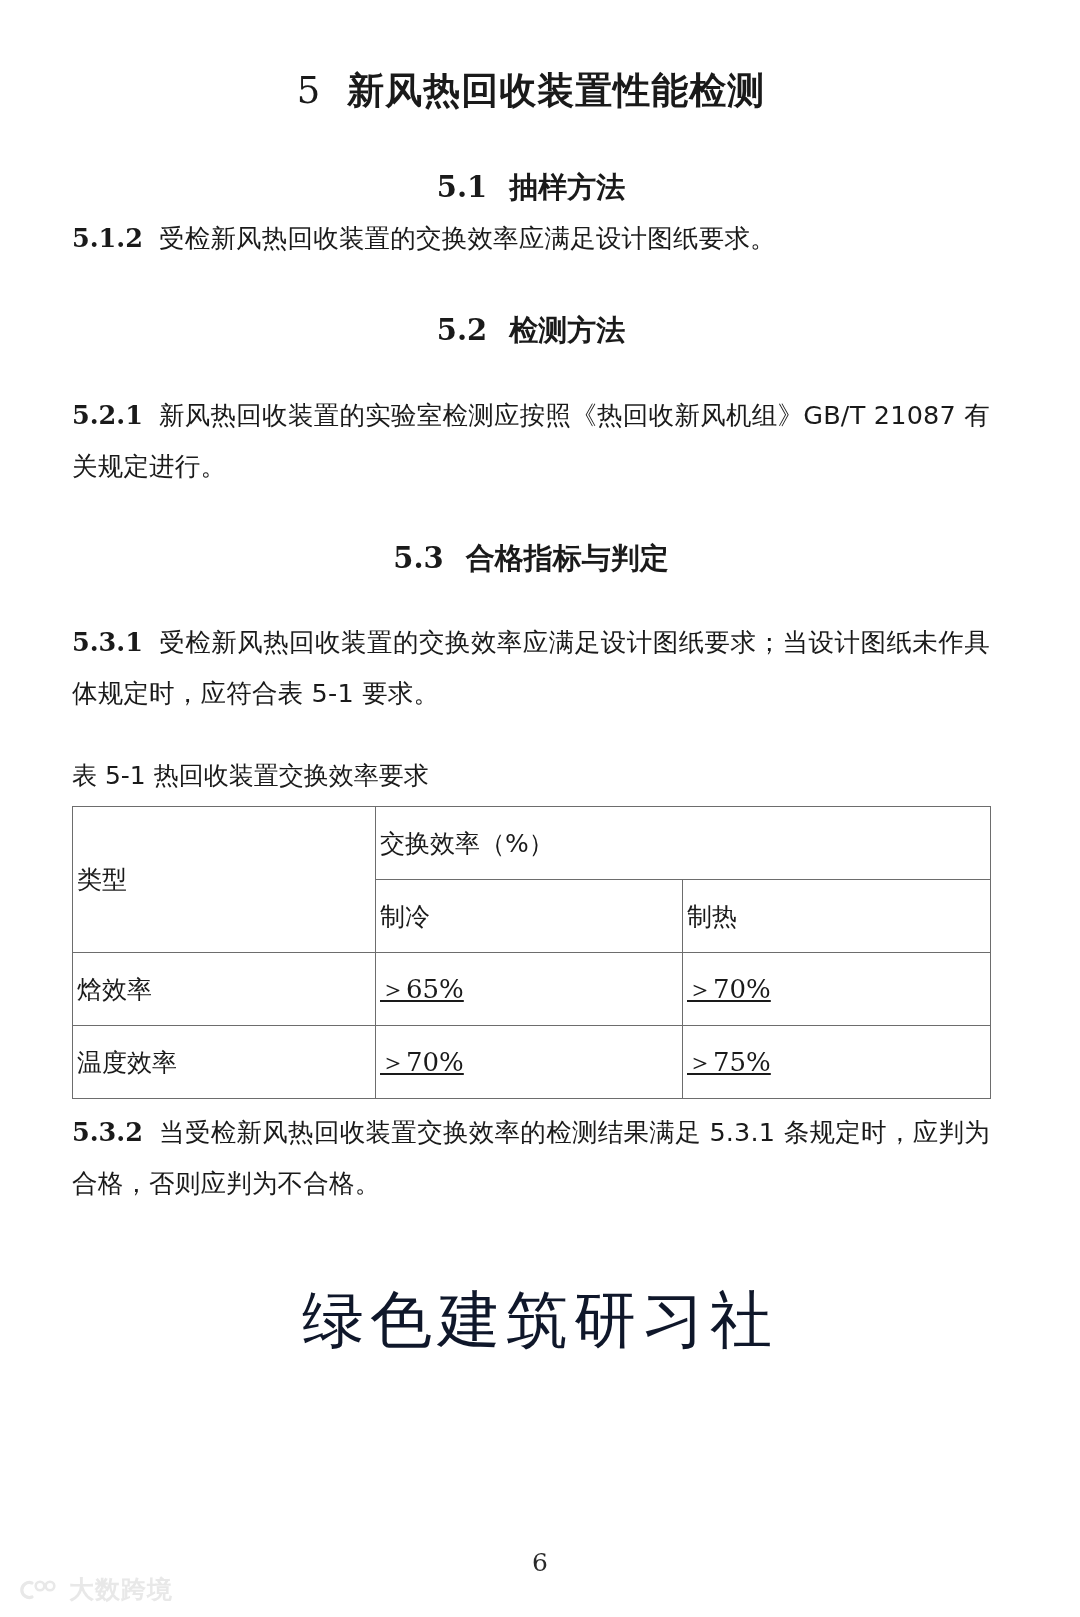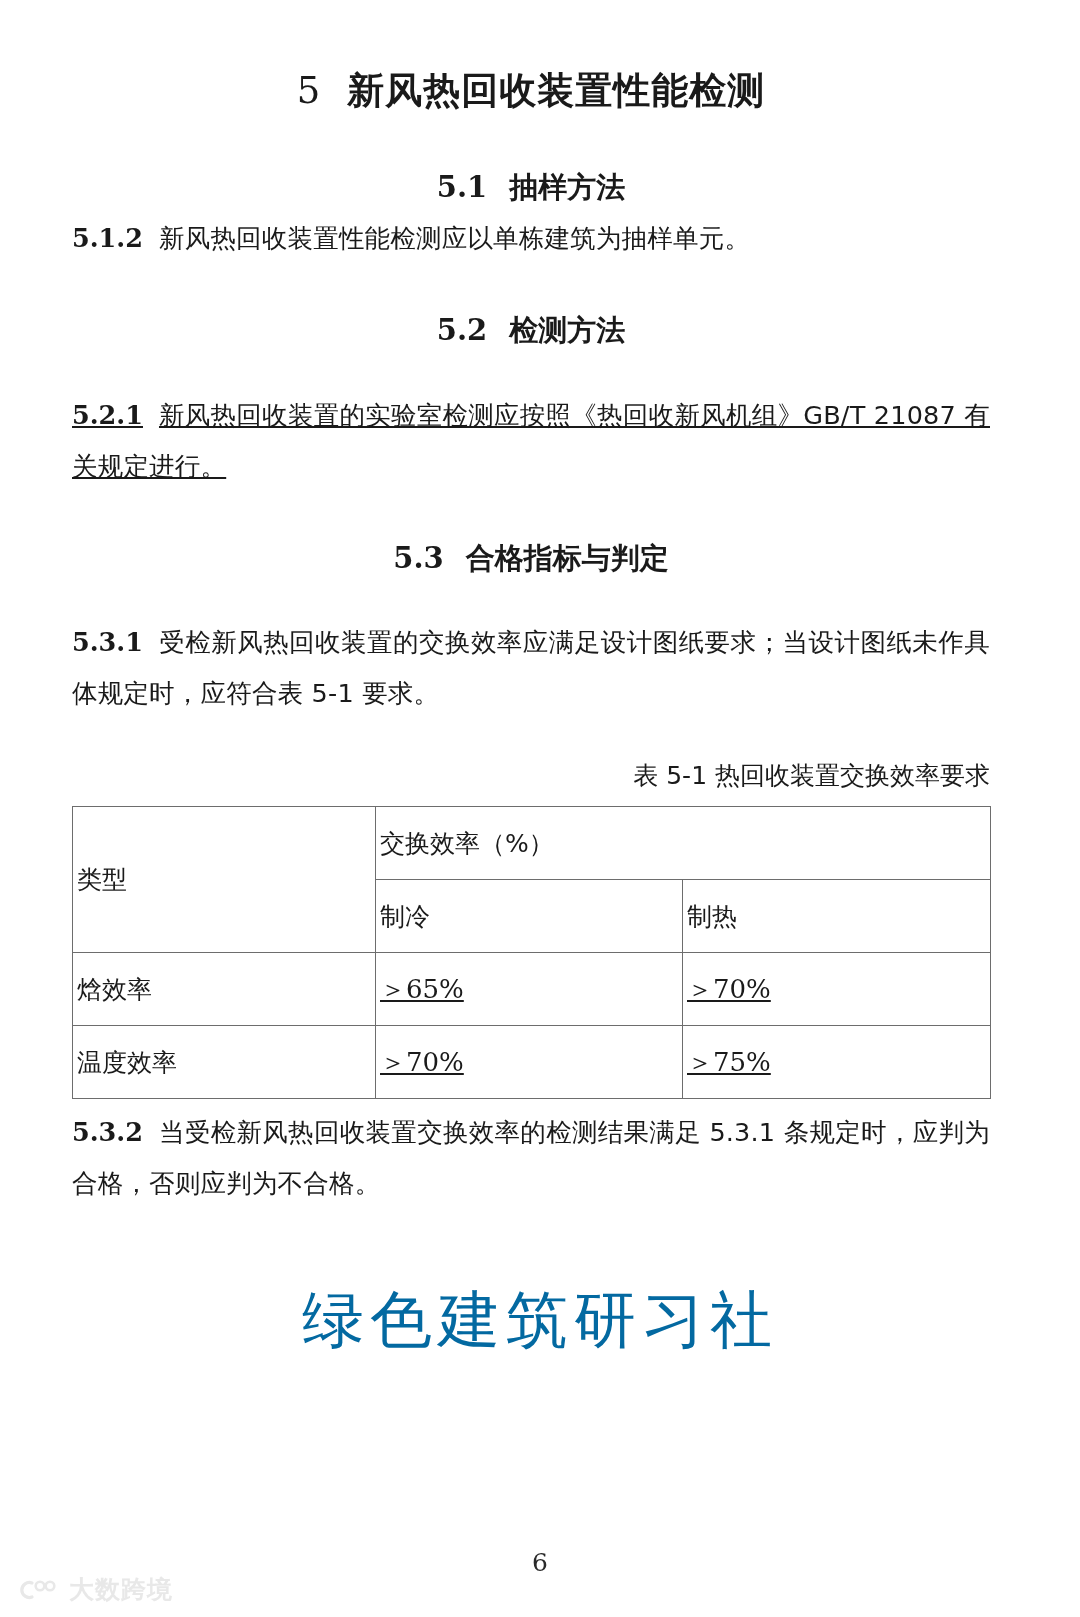--- a/index.html
+++ b/index.html
@@ -74,28 +74,28 @@
     letter-spacing: 0.2px;
   }
   .clause .lbl {
     font-family: "DejaVu Serif", "Liberation Serif", serif;
     font-weight: bold;
     letter-spacing: 0;
     margin-right: 16px;
   }
   .p-511 { margin-top: 40px; }
   .p-512 { margin-top: 6px; }
-  .p-521 { margin-top: 40px; text-decoration: underline; }
+  .p-521 { margin-top: 40px; }
   .p-522 { margin-top: 20px; }
   .p-531 { margin-top: 40px; }
   .p-532 { margin-top: 8px; }
 
   
   .table-caption {
-    text-align: right;
+    text-align: left;
     font-size: 25px;
     margin-top: 40px;
     margin-bottom: 14px;
     font-family: "DejaVu Sans", "Liberation Sans", sans-serif;
     font-weight: 500;
   }
   table.eff {
     border-collapse: collapse;
     width: 918px;
     table-layout: fixed;
@@ -119,21 +119,21 @@
 
   
   .watermark {
     position: absolute;
     left: 0;
     right: 0;
     top: 1268px;
     text-align: center;
     font-size: 62px;
     letter-spacing: 6px;
-    color: #0369a1;
+    color: #0f172a;
     font-family: "DejaVu Sans", "Liberation Sans", sans-serif;
     font-weight: 300;
     user-select: none;
   }
 
   
   .page-number {
     position: absolute;
     left: 0;
     right: 0;
@@ -177,21 +177,21 @@
     <h1 class="h1">
       <span class="num">5</span><span class="gap"></span><span>新风热回收装置性能检测</span>
     </h1>
 
     <h2 class="h2 h2-5-1">
       <span class="num">5.1</span><span class="gap"></span><span>抽样方法</span>
     </h2>
 
 
     <p class="clause p-512">
-      <span class="lbl">5.1.2</span><span>新风热回收装置性能检测应以单栋建筑为抽样单元。</span>
+      <span class="lbl">5.1.2</span><span>受检新风热回收装置的交换效率应满足设计图纸要求。</span>
     </p>
 
     <h2 class="h2 h2-5-2">
       <span class="num">5.2</span><span class="gap"></span><span>检测方法</span>
     </h2>
 
     <p class="clause p-521">
       <span class="lbl">5.2.1</span><span>新风热回收装置的实验室检测应按照《热回收新风机组》GB/T 21087 有关规定进行。</span>
     </p>
 

